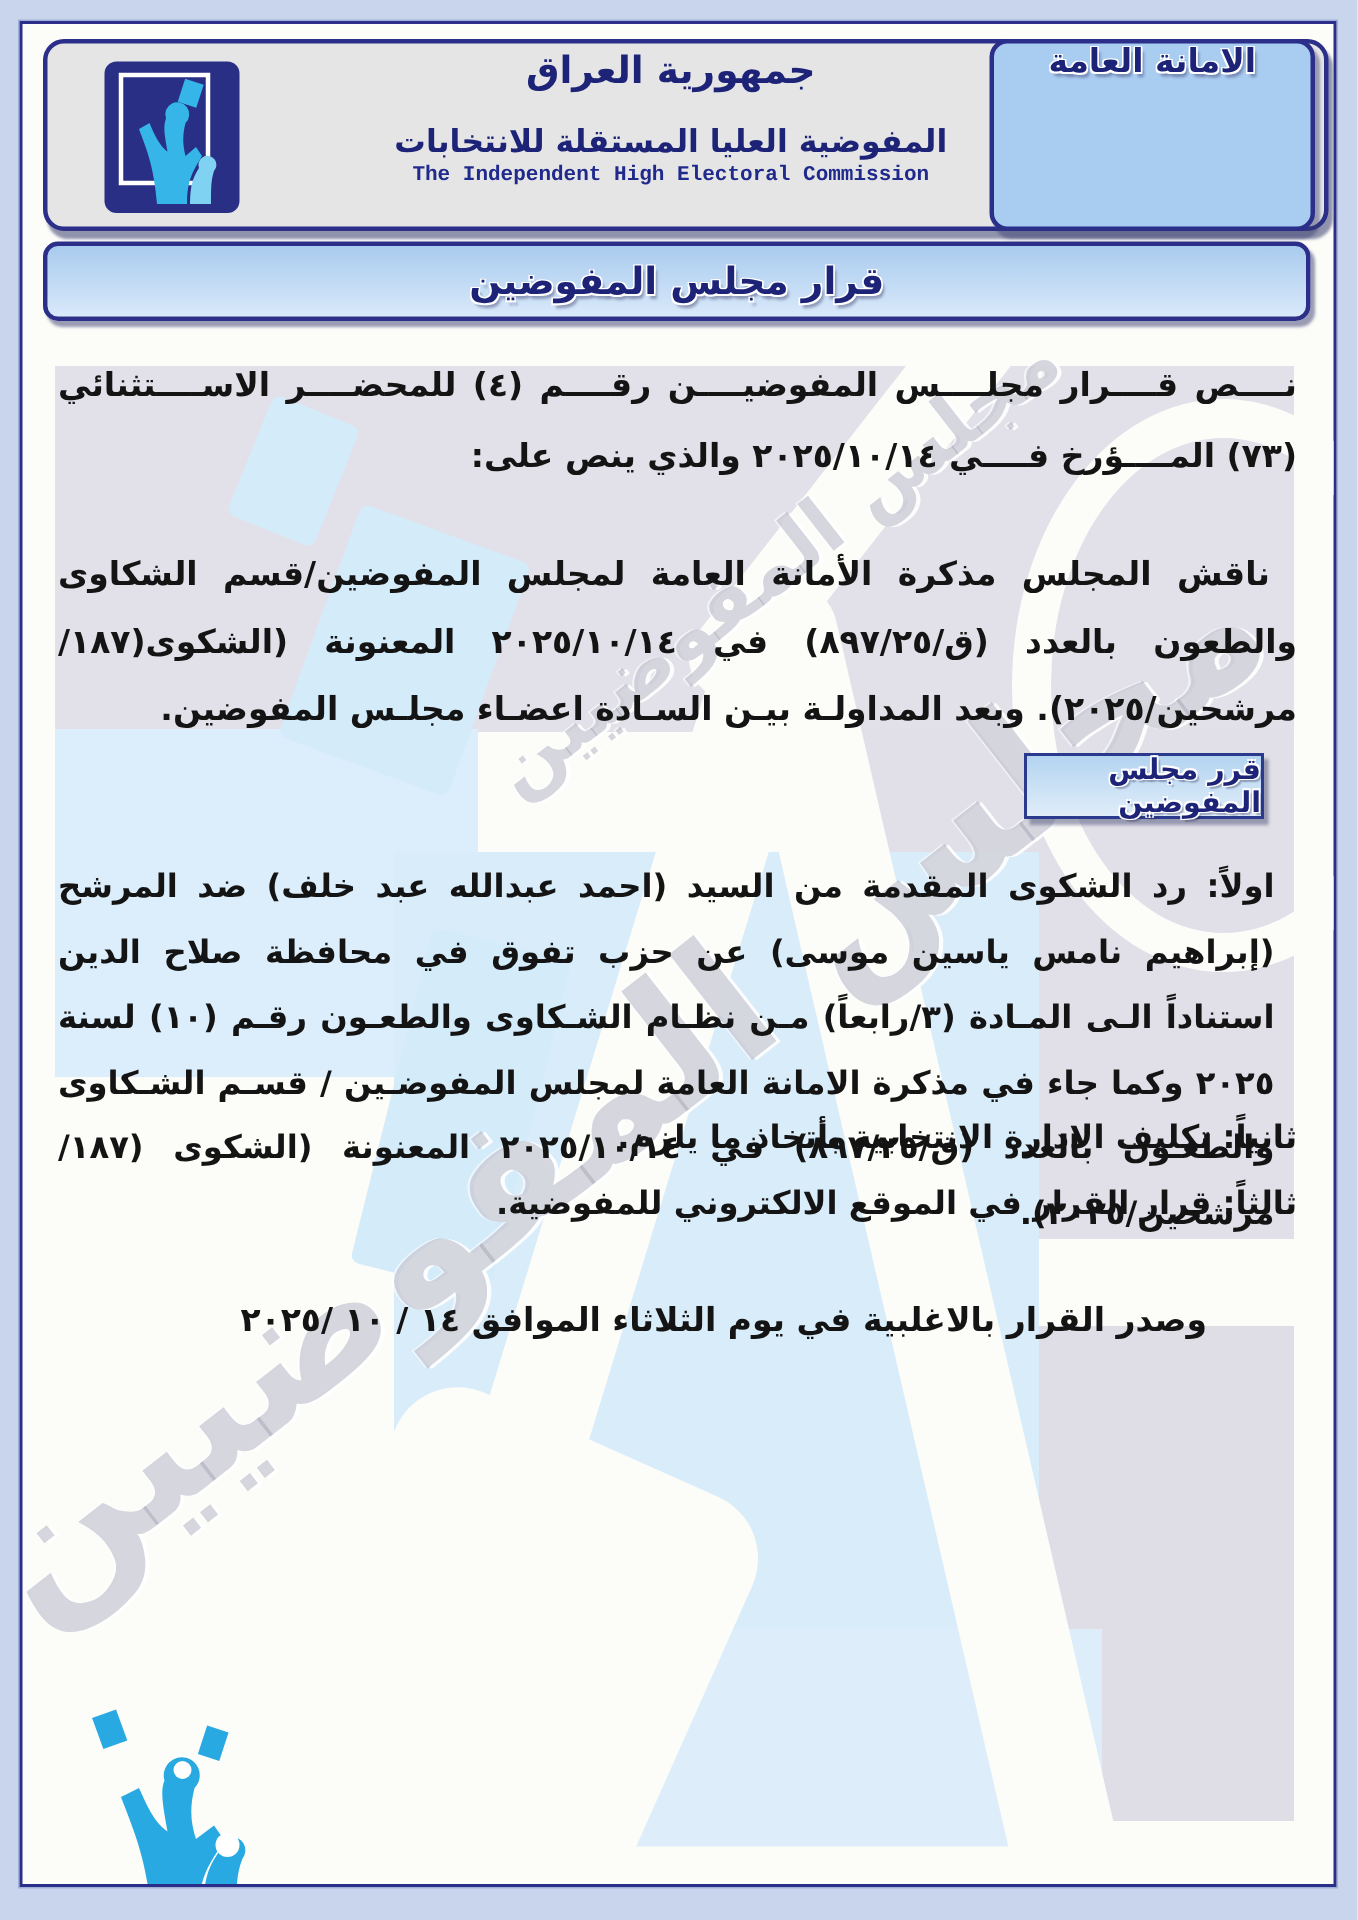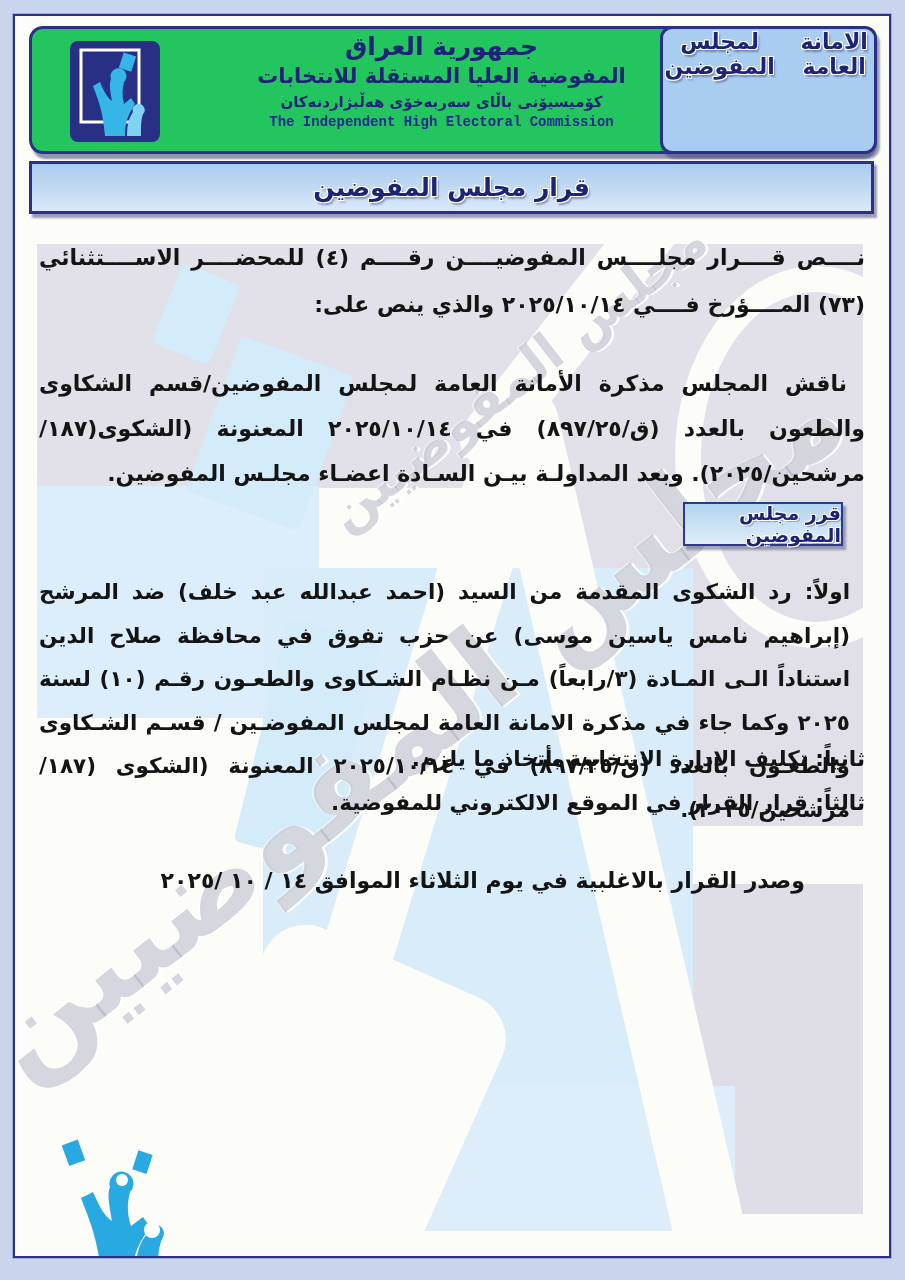--- a/index.html
+++ b/index.html
@@ -40,49 +40,50 @@
   .ghost{
     position:absolute;color:rgba(148,150,168,.38);font-weight:bold;
     text-shadow:2px 2px 0 rgba(255,255,255,.9), -1px -1px 0 rgba(255,255,255,.6);
     white-space:nowrap;transform-origin:center;
   }
   .ghost.g1{left:270px;top:330px;font-size:52px;transform:rotate(-38deg);}
   .ghost.g2{left:-130px;top:640px;font-size:118px;transform:rotate(-38deg);}
   
   .header-box{
     position:absolute;left:14px;top:10px;width:839px;height:122px;
-    background:#22c55e;border:3px solid #2b2f8a;border-radius:14px;
+    background:#e5e5e5;border:3px solid #2b2f8a;border-radius:14px;
     box-shadow:3px 5px 2px rgba(55,60,110,.55);
     z-index:2;
+    padding-left:12px;
   }
   .logo-wrap{position:absolute;left:37px;top:11px;width:92px;height:103px;}
   .header-center{
     position:absolute;left:215px;right:235px;top:4px;text-align:center;
     color:#1d2478;font-weight:bold;line-height:1.15;
   }
   .hc1{font-size:25px;}
-  .hc2{font-size:21px;margin-top:2px;}
+  .hc2{font-size:21px;margin-top:20px;}
   .hc3{font-size:15px;margin-top:6px;}
   .hc4{font-size:14px;margin-top:3px;direction:ltr;
        font-family:Liberation Mono, monospace;color:#202a8c;}
   .right-box{
     position:absolute;left:645px;top:10px;width:211px;height:122px;
     background:#a9ccf1;border:3px solid #2b2f8a;border-radius:12px;
     box-shadow:3px 5px 2px rgba(55,60,110,.45);
     z-index:3;display:flex;flex-direction:row;justify-content:center;gap:18px;
     text-align:center;color:#1d2478;font-weight:bold;font-size:22px;
   }
   .right-box div{
     text-shadow:1px 1px 0 #fff,-1px -1px 0 #fff,1px -1px 0 #fff,-1px 1px 0 #fff,2px 3px 2px rgba(40,40,90,.4);
   }
   
   .title-bar{
     position:absolute;left:14px;top:145px;width:839px;height:47px;
     background:linear-gradient(#a9cbee,#d9e9fa);
-    border:3px solid #2b2f8a;border-radius:0;
+    border:3px solid #2b2f8a;border-radius:10px;
     box-shadow:3px 4px 2px rgba(55,60,110,.5);
     z-index:2;display:flex;align-items:center;justify-content:center;
     color:#1d2478;font-weight:bold;font-size:25px;
   }
   .title-bar span{
     text-shadow:1px 1px 0 #fff,-1px -1px 0 #fff,1px -1px 0 #fff,-1px 1px 0 #fff,2px 3px 2px rgba(40,40,90,.4);
   }
   
   .doc{position:absolute;left:24px;right:24px;top:0;z-index:2;direction:rtl;}
   .doc p{margin:0;color:#141414;font-weight:bold;}
@@ -149,28 +150,26 @@
         <rect x="52" y="14" width="13" height="16" fill="#35b5e8" transform="rotate(18 58 22)"></rect>
         <circle cx="47" cy="38" r="3.2" fill="#ffffff"></circle>
         <circle cx="50" cy="47" r="2.4" fill="#ffffff"></circle>
         <path d="M36 96 C34 72 30 62 24 46 L31 42 C36 54 39 58 43 61 C41 50 40 44 42 39 A8 8 0 1 1 55 42 C53 50 53 56 55 64 L62 58 66 64 C60 74 56 80 56 96 Z" fill="#35b5e8"></path>
         <path d="M58 96 C58 84 60 78 64 72 A6 6 0 1 1 74 74 C72 80 72 86 72 96 Z" fill="#7fd2f2"></path>
       </svg>
     </div>
     <div class="header-center">
       <div class="hc1">جمهورية العراق</div>
       <div class="hc2">المفوضية العليا المستقلة للانتخابات</div>
-      <div class="hc3">كۆميسيۆنی باڵای سەربەخۆی هەڵبژاردنەکان</div>
       <div class="hc4">The Independent High Electoral Commission</div>
     </div>
   </div>
 
   <div class="right-box">
     <div>الامانة العامة</div>
-    <div>لمجلس المفوضين</div>
   </div>
 
   <div class="title-bar">
     <span>قرار مجلس المفوضين</span>
   </div>
 
   <div class="doc">
     <p class="intro">نــــص قــــرار مجلــــس المفوضيــــن رقــــم (٤) للمحضــــر الاســــتثنائي (٧٣) المــــؤرخ فــــي ٢٠٢٥/١٠/١٤ والذي ينص على:</p>
     <p class="para1">ناقش المجلس مذكرة الأمانة العامة لمجلس المفوضين/قسم الشكاوى والطعون بالعدد (ق/٨٩٧/٢٥) في ٢٠٢٥/١٠/١٤ المعنونة (الشكوى(١٨٧/مرشحين/٢٠٢٥).  وبعد المداولـة بيـن السـادة اعضـاء مجلـس المفوضين.</p>
     <div class="badge">

